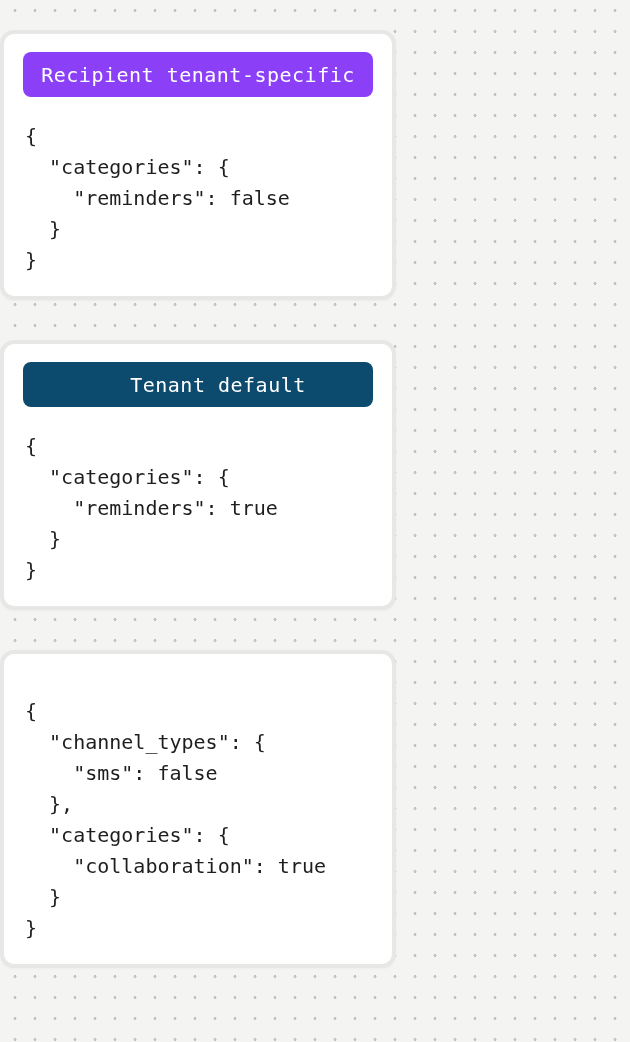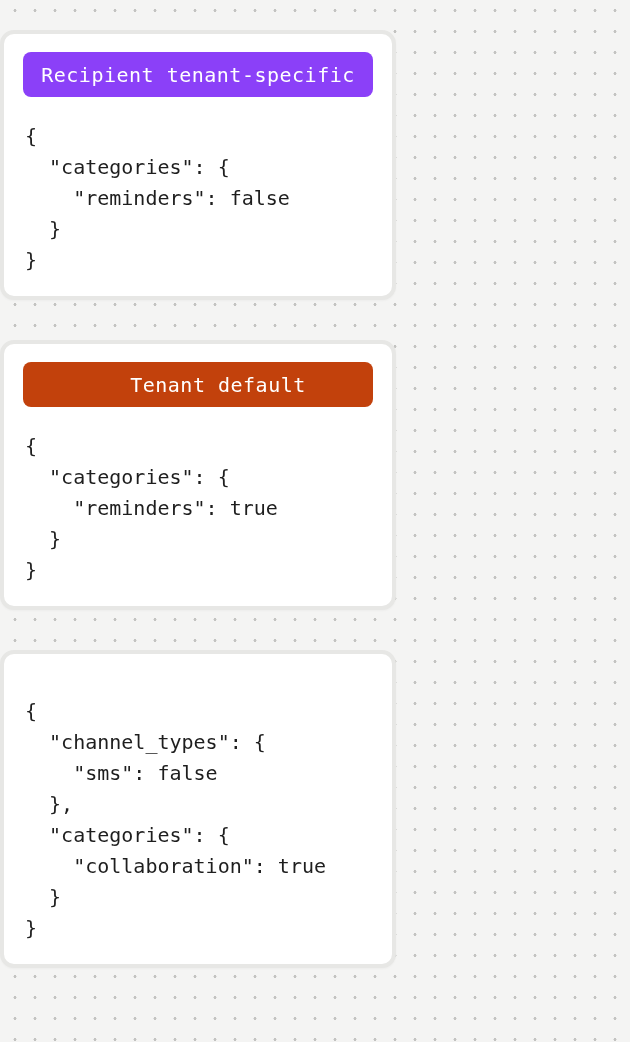--- a/index.html
+++ b/index.html
@@ -67,21 +67,21 @@
       <span>Recipient tenant-specific</span>
     </div>
     <pre class="code">{
   "categories": {
     "reminders": false
   }
 }</pre>
   </div>
 
   <div class="card">
-    <div class="badge" style="background: #c2410c; padding-left: 40px;">
+    <div class="badge" style="background: #0c4a6e; padding-left: 40px;">
       <span>Tenant default</span>
     </div>
     <pre class="code">{
   "categories": {
     "reminders": true
   }
 }</pre>
   </div>
 
   <div class="card">

